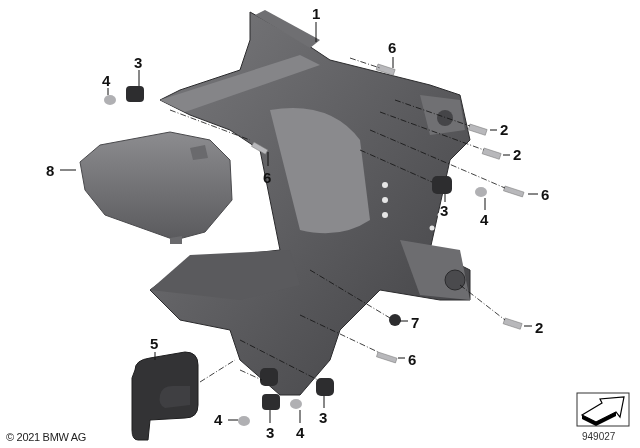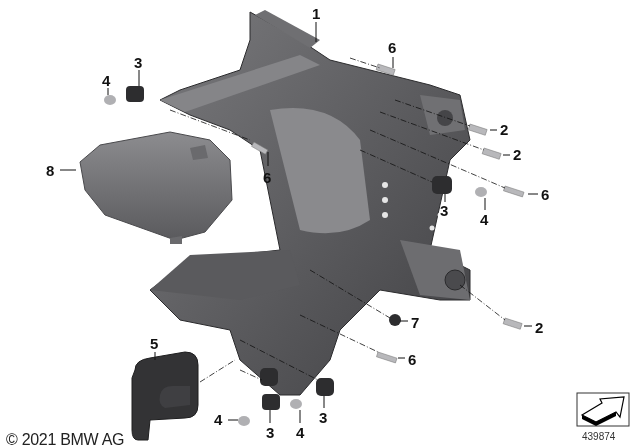--- a/index.html
+++ b/index.html
@@ -1,19 +1,19 @@
 <!DOCTYPE html>
 <html><head>
 <meta charset="utf-8">
 <style>
   html,body{margin:0;padding:0;background:#fff;}
   #stage{position:relative;width:640px;height:448px;overflow:hidden;background:#fff;font-family:"Liberation Sans",sans-serif;}
   svg{position:absolute;left:0;top:0;}
   .callout{position:absolute;font-family:"Liberation Sans",sans-serif;font-weight:bold;font-size:15px;color:#111;line-height:1;}
-  .copyright{position:absolute;left:6px;top:431px;font-size:16px;color:#222;letter-spacing:-0.3px;}
+  .copyright{position:absolute;left:6px;top:431px;font-size:11px;color:#222;letter-spacing:-0.3px;}
   .diagram-id{position:absolute;left:582px;top:431px;font-size:10px;color:#333;}
 </style>
 </head>
 <body>
 
 <div id="stage">
   <svg width="640" height="448" viewBox="0 0 640 448">
     <defs>
       <linearGradient id="g1" x1="0" y1="0" x2="1" y2="1">
         <stop offset="0" stop-color="#7a7a7d"></stop>
@@ -131,14 +131,14 @@
   <span class="callout" style="left:411px;top:315px;">7</span>
   <span class="callout" style="left:535px;top:320px;">2</span>
   <span class="callout" style="left:150px;top:336px;">5</span>
   <span class="callout" style="left:408px;top:352px;">6</span>
   <span class="callout" style="left:214px;top:412px;">4</span>
   <span class="callout" style="left:266px;top:425px;">3</span>
   <span class="callout" style="left:296px;top:425px;">4</span>
   <span class="callout" style="left:319px;top:410px;">3</span>
 
   <span class="copyright">© 2021 BMW AG</span>
-  <span class="diagram-id">439874</span>
+  <span class="diagram-id">949027</span>
 </div>
 
 </body></html>

